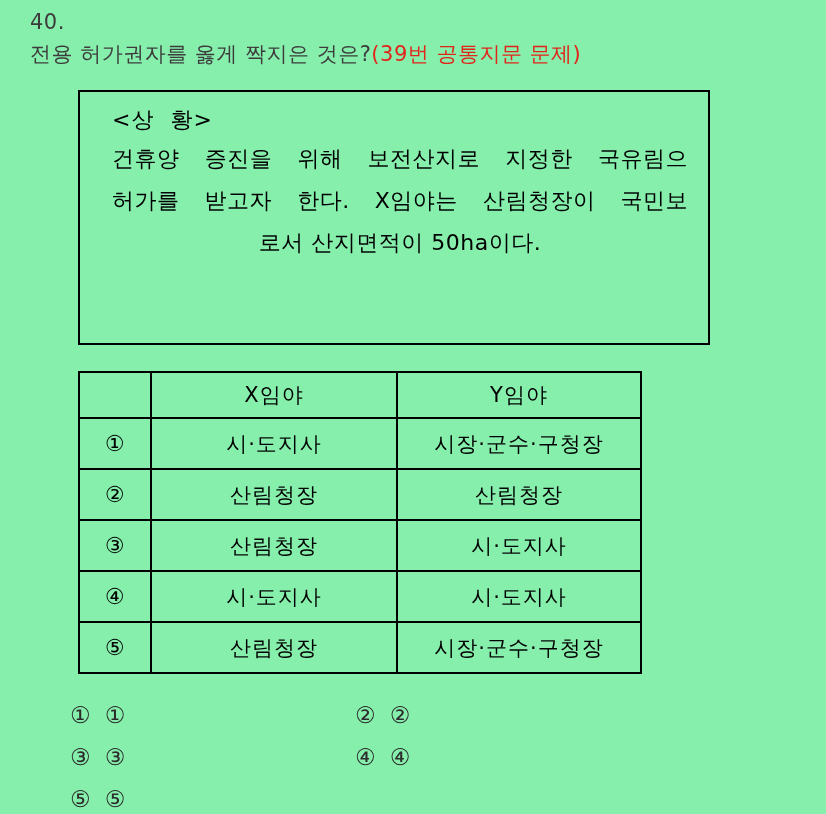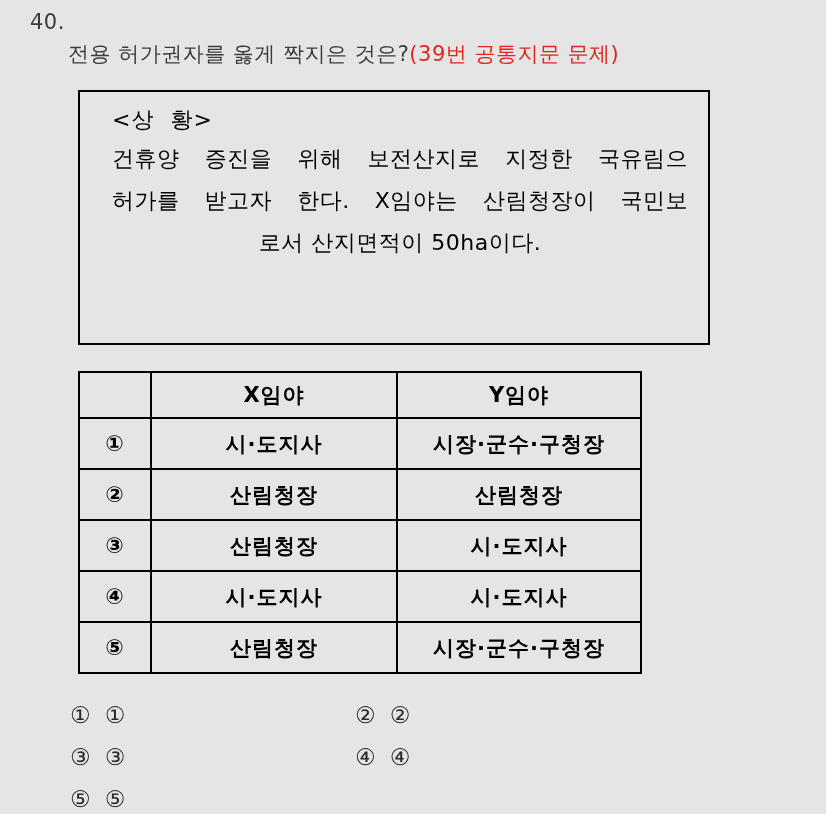--- a/index.html
+++ b/index.html
@@ -1,27 +1,27 @@
 <!DOCTYPE html>
 <html><head>
 <meta charset="utf-8">
 <style>
   * { margin:0; padding:0; box-sizing:border-box; }
   body { background:#ffffff; font-family:"DejaVu Sans","Liberation Sans",sans-serif; }
   .page {
-    position:relative; width:826px; height:814px; background:#e5e5e5;
+    position:relative; width:826px; height:814px; background:#86efac;
     color:#000; overflow:hidden;
   }
 
   
   .question { position:absolute; left:30px; top:6px; width:780px;
     font-size:21px; line-height:32px; color:#3c3c3c; letter-spacing:0.5px; }
   .q-line1 { display:flex; }
   .q-num { width:38px; flex:0 0 38px; }
-  .q-line2 { margin-left:38px; }
+  .q-line2 { }
   .q-note { color:#e1251b; }
 
   
   .situation {
     position:absolute; left:78px; top:90px; width:632px; height:255px;
     border:2px solid #000; padding:14px 20px 0 32px; color:#000;
   }
   .situation-title { font-size:22px; line-height:28px; white-space:pre; letter-spacing:1px; }
   .situation-body { margin-top:4px; }
   .situation-line { font-size:22px; line-height:42px; letter-spacing:0.5px;text-align:center; }
@@ -31,21 +31,21 @@
   
   .answer-table {
     position:absolute; left:78px; top:371px;
     border-collapse:collapse; table-layout:fixed; width:562px;
   }
   .answer-table col.c1 { width:72px; }
   .answer-table col.c2 { width:246px; }
   .answer-table col.c3 { width:244px; }
   .answer-table th, .answer-table td {
     border:2px solid #000; text-align:center; vertical-align:middle;
-    font-size:21px; font-weight:bold; color:#000; letter-spacing:1px;
+    font-size:21px; font-weight:normal; color:#000; letter-spacing:1px;
   }
   .answer-table th { height:46px; }
   .answer-table td { height:51px; }
   .answer-table td.rownum { font-size:22px; }
 
   
   .choices { position:absolute; left:70px; top:694px; width:700px; }
   .choice-row { display:flex; height:42px; align-items:center; }
   .choice { display:flex; gap:14px; font-size:23px; color:#2c2c2c; cursor:pointer; }
   .choice.left-col { width:285px; }

